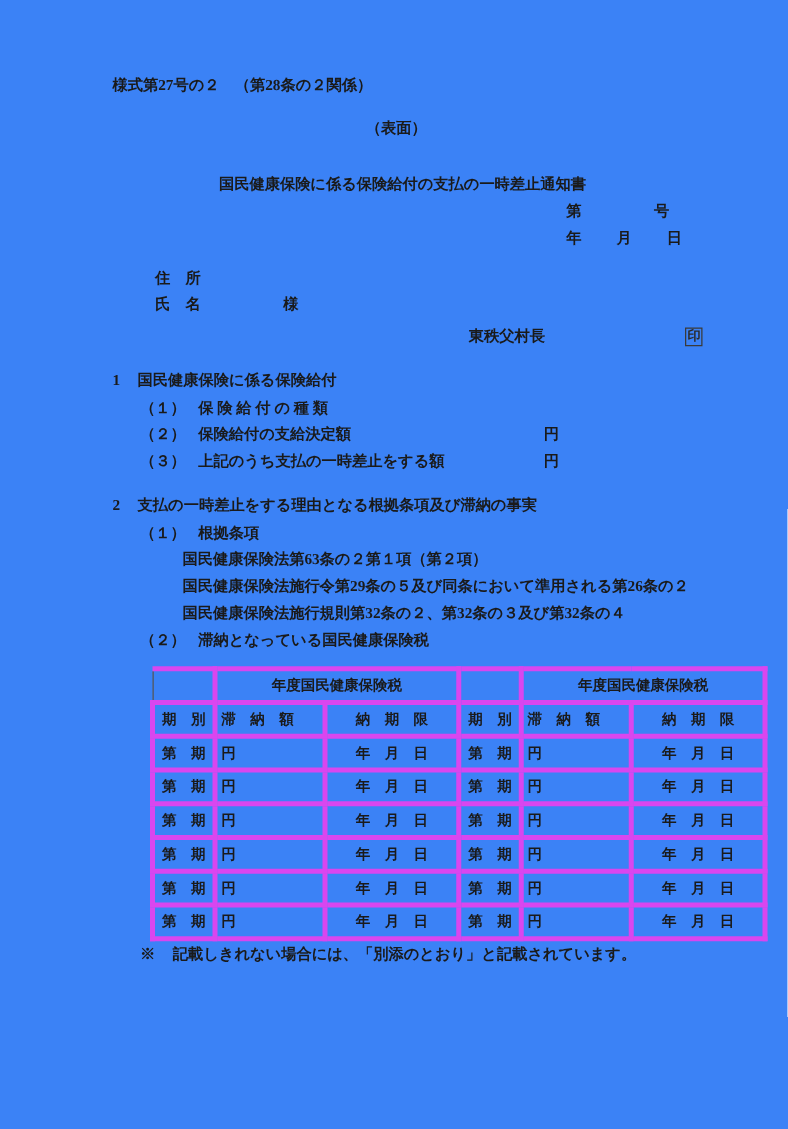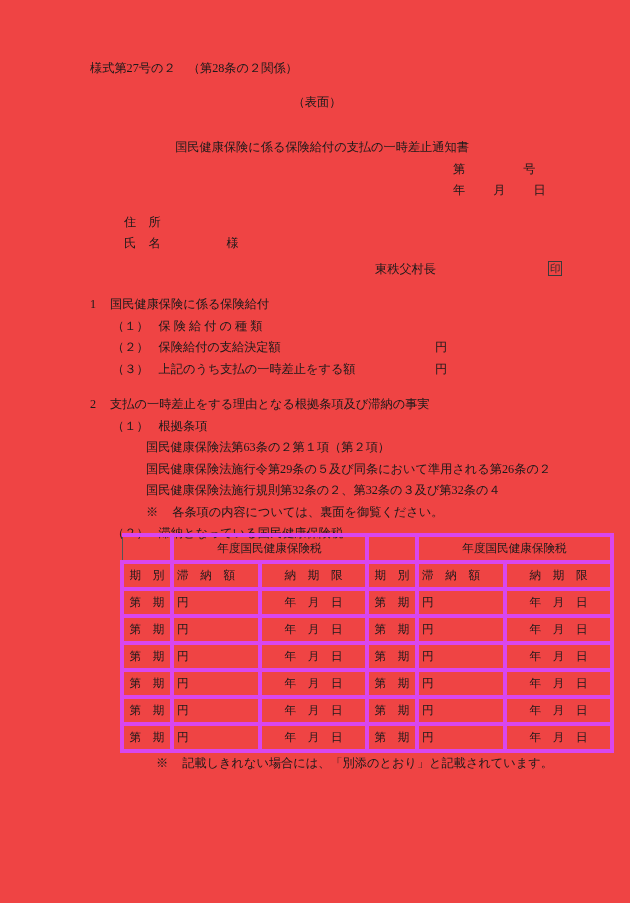--- a/index.html
+++ b/index.html
@@ -9,22 +9,23 @@
     background: #ffffff;
   }
   body {
     font-family: "Liberation Serif", "DejaVu Serif", serif;
     color: #1a1a1a;
   }
   #page {
     position: relative;
     width: 630px;
     height: 903px;
-    background: #ef4444;
+    background: #3b82f6;
     overflow: hidden;
+    font-weight: bold;
   }
   .doc {
     position: absolute;
     left: 0;
     top: 0;
     width: 630px;
     height: 903px;
     box-sizing: border-box;
     padding: 58px 72px 0 90px;
   }
@@ -115,21 +116,20 @@
   .grp-head { text-align: center; font-size: 11.6px; }
   .blank-head { border-left: 1px solid #555555 !important; }
 
   .footnote {
     position: absolute;
     left: 112px;
     top: 753px;
     font-size: 12.2px;
     line-height: 21.5px;
     white-space: pre;
-    margin-left: 44px;
   }
   .footnote .sp { display: inline-block; width: 14px; }
 </style>
 </head>
 <body>
 
 <div id="page">
   <div class="doc">
 
     <div class="row formno">様式第27号の２　（第28条の２関係）</div>
@@ -161,21 +161,20 @@
 
     <div class="sec">
       <div class="row sec-num"><span>2</span><span class="sp"></span><span>支払の一時差止をする理由となる根拠条項及び滞納の事実</span></div>
 
       <div class="row sub"><span>（１）</span><span class="sp"></span><span>根拠条項</span></div>
 
       <div class="row law">国民健康保険法第63条の２第１項（第２項）</div>
       <div class="row law">国民健康保険法施行令第29条の５及び同条において準用される第26条の２</div>
       <div class="row law">国民健康保険法施行規則第32条の２、第32条の３及び第32条の４</div>
 
-      <div class="row note-in"><span>※</span><span class="sp"></span><span>各条項の内容については、裏面を御覧ください。</span></div>
 
       <div class="row sub"><span>（２）</span><span class="sp"></span><span>滞納となっている国民健康保険税</span></div>
     </div>
   </div>
 
   <div class="tbl-wrap">
     <table class="grid">
       <tbody>
         <tr>
           <td class="c-period blank-head"></td>

